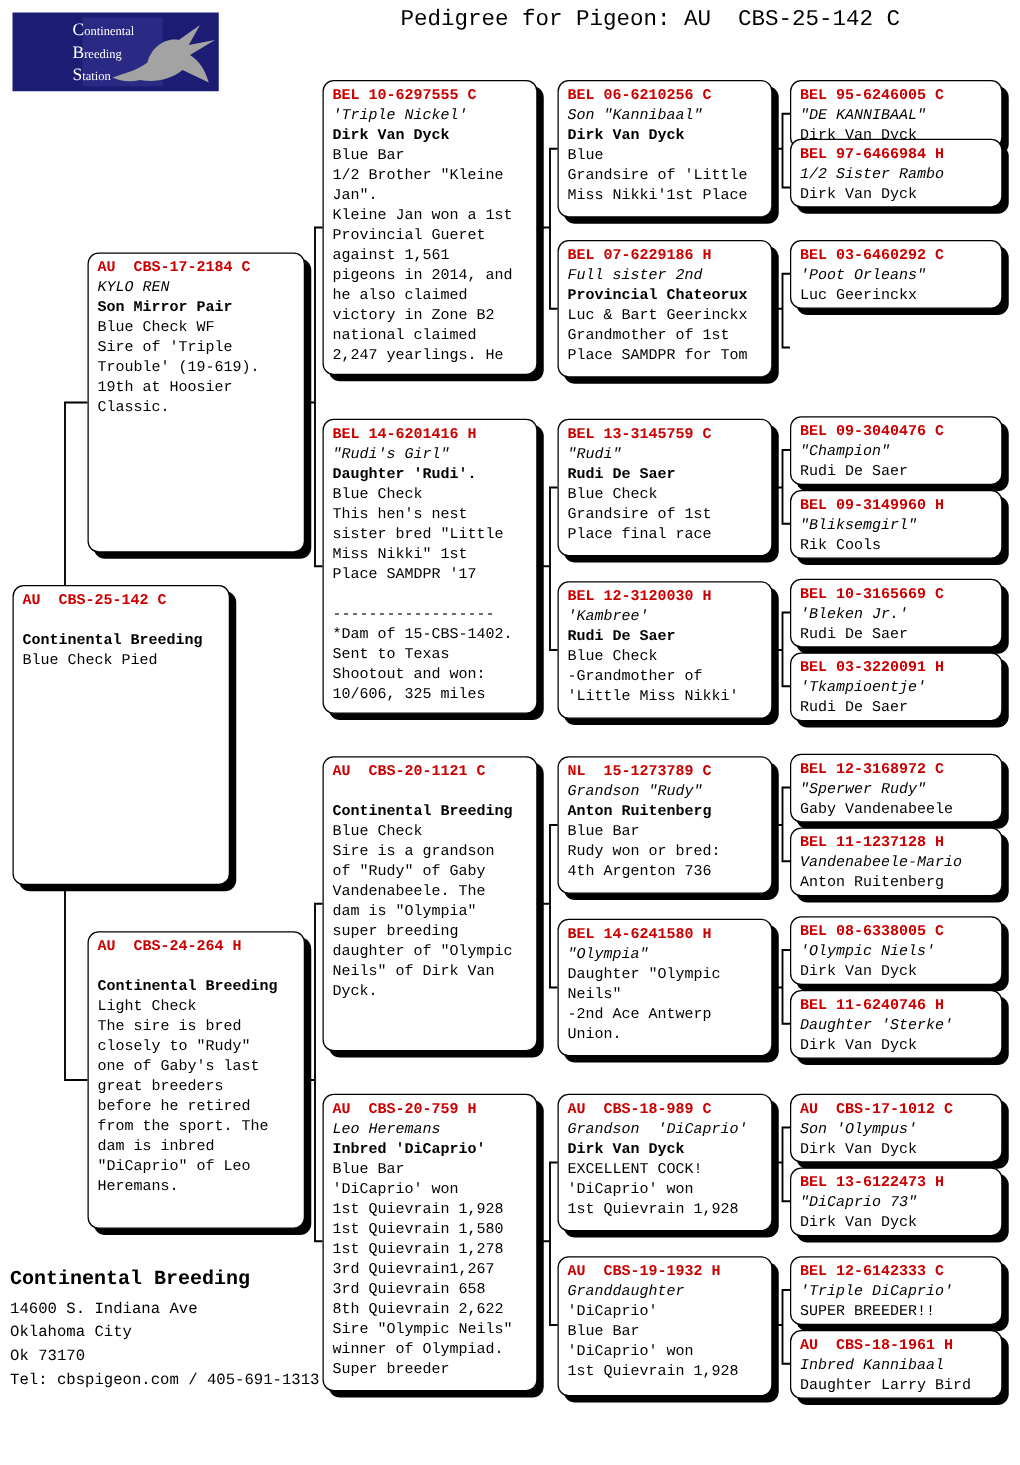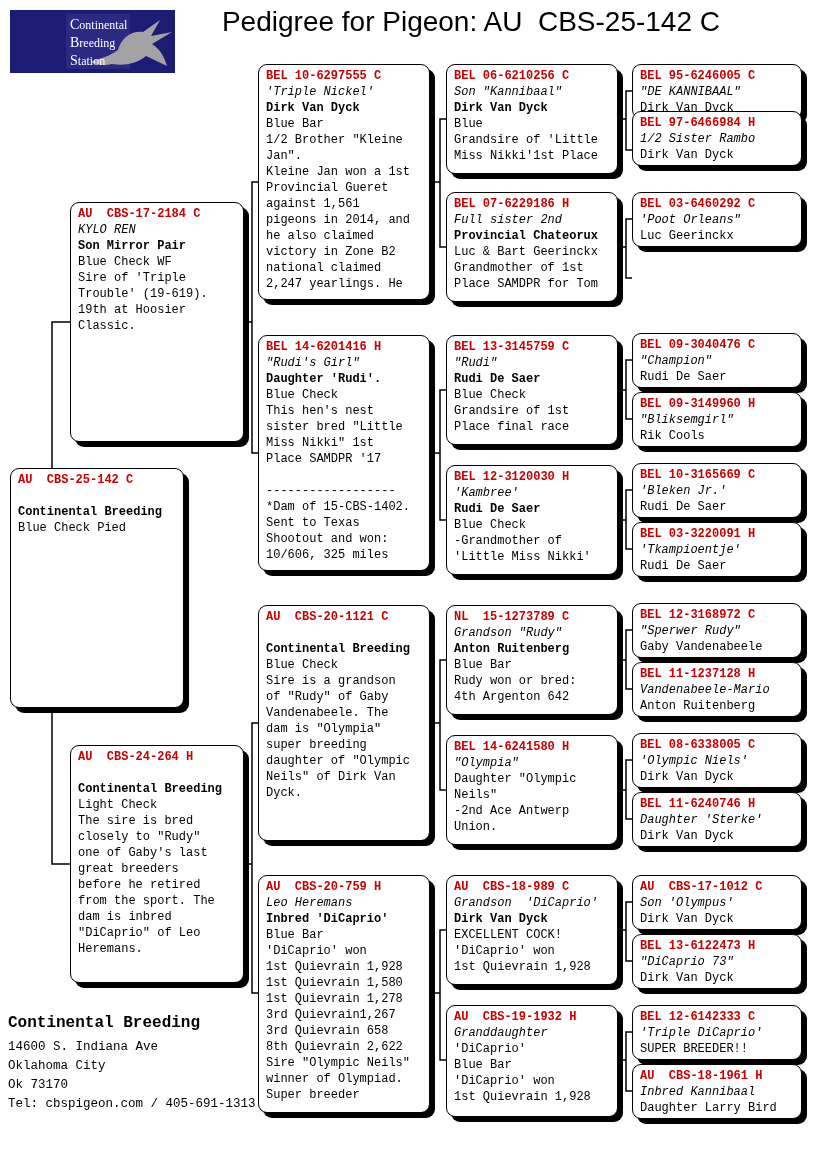--- a/index.html
+++ b/index.html
@@ -1,24 +1,24 @@
 <!DOCTYPE html>
 <html><head>
 <meta charset="utf-8">
 <style>
   html,body{margin:0;padding:0;background:#fff;}
   #page{position:relative;width:816px;height:1172px;background:#fff;overflow:hidden;
         font-family:"Liberation Mono",monospace;color:#000;}
   .title{position:absolute;left:120px;top:6px;width:600px;text-align:right;
-         font-family:Liberation Sans, sans-serif;font-size:28px;white-space:pre;}
+         font-family:Liberation Mono, monospace;font-size:18px;white-space:pre;}
   
   .logo{position:absolute;left:10px;top:10px;width:165px;height:63px;background:#1c1c74;}
   .logo-panel{position:absolute;left:56px;top:4px;width:64px;height:55px;background:#2a2a84;}
-  .logo-text{position:absolute;left:60px;top:6px;line-height:17px;color:#fff;
-             font-family:"Liberation Serif",serif;font-size:12px;}
+  .logo-text{position:absolute;left:48px;top:6px;line-height:17px;color:#fff;
+             font-family:"Liberation Serif",serif;font-size:10px;}
   .logo-text div::first-letter{font-size:14px;}
   .bird{position:absolute;left:78px;top:8px;}
   
   .pbox{position:absolute;box-sizing:border-box;background:#fff;border:1.5px solid #000;
         border-radius:9px;box-shadow:5px 5px 0 #000;padding:3px 7px;
         font-size:12px;line-height:16px;overflow:hidden;}
   .pbox .ring{color:#cc0000;font-weight:bold;white-space:pre;}
   .pbox .ln{white-space:pre;min-height:16px;}
   .pbox .i{font-style:italic;}
   .pbox .b{font-weight:bold;}
@@ -193,21 +193,21 @@
       <div class="ln ">Blue Check</div>
       <div class="ln ">-Grandmother of</div>
       <div class="ln ">'Little Miss Nikki'</div>
     </div>
   <div class="pbox" style="left:446px;top:605px;width:172px;height:110px">
       <div class="ring">NL  15-1273789 C</div>
       <div class="ln i">Grandson "Rudy"</div>
       <div class="ln b">Anton Ruitenberg</div>
       <div class="ln ">Blue Bar</div>
       <div class="ln ">Rudy won or bred:</div>
-      <div class="ln ">4th Argenton 642</div>
+      <div class="ln ">4th Argenton 736</div>
     </div>
   <div class="pbox" style="left:446px;top:735px;width:172px;height:110px">
       <div class="ring">BEL 14-6241580 H</div>
       <div class="ln i">"Olympia"</div>
       <div class="ln ">Daughter "Olympic</div>
       <div class="ln ">Neils"</div>
       <div class="ln ">-2nd Ace Antwerp</div>
       <div class="ln ">Union.</div>
     </div>
   <div class="pbox" style="left:446px;top:875px;width:172px;height:110px">

